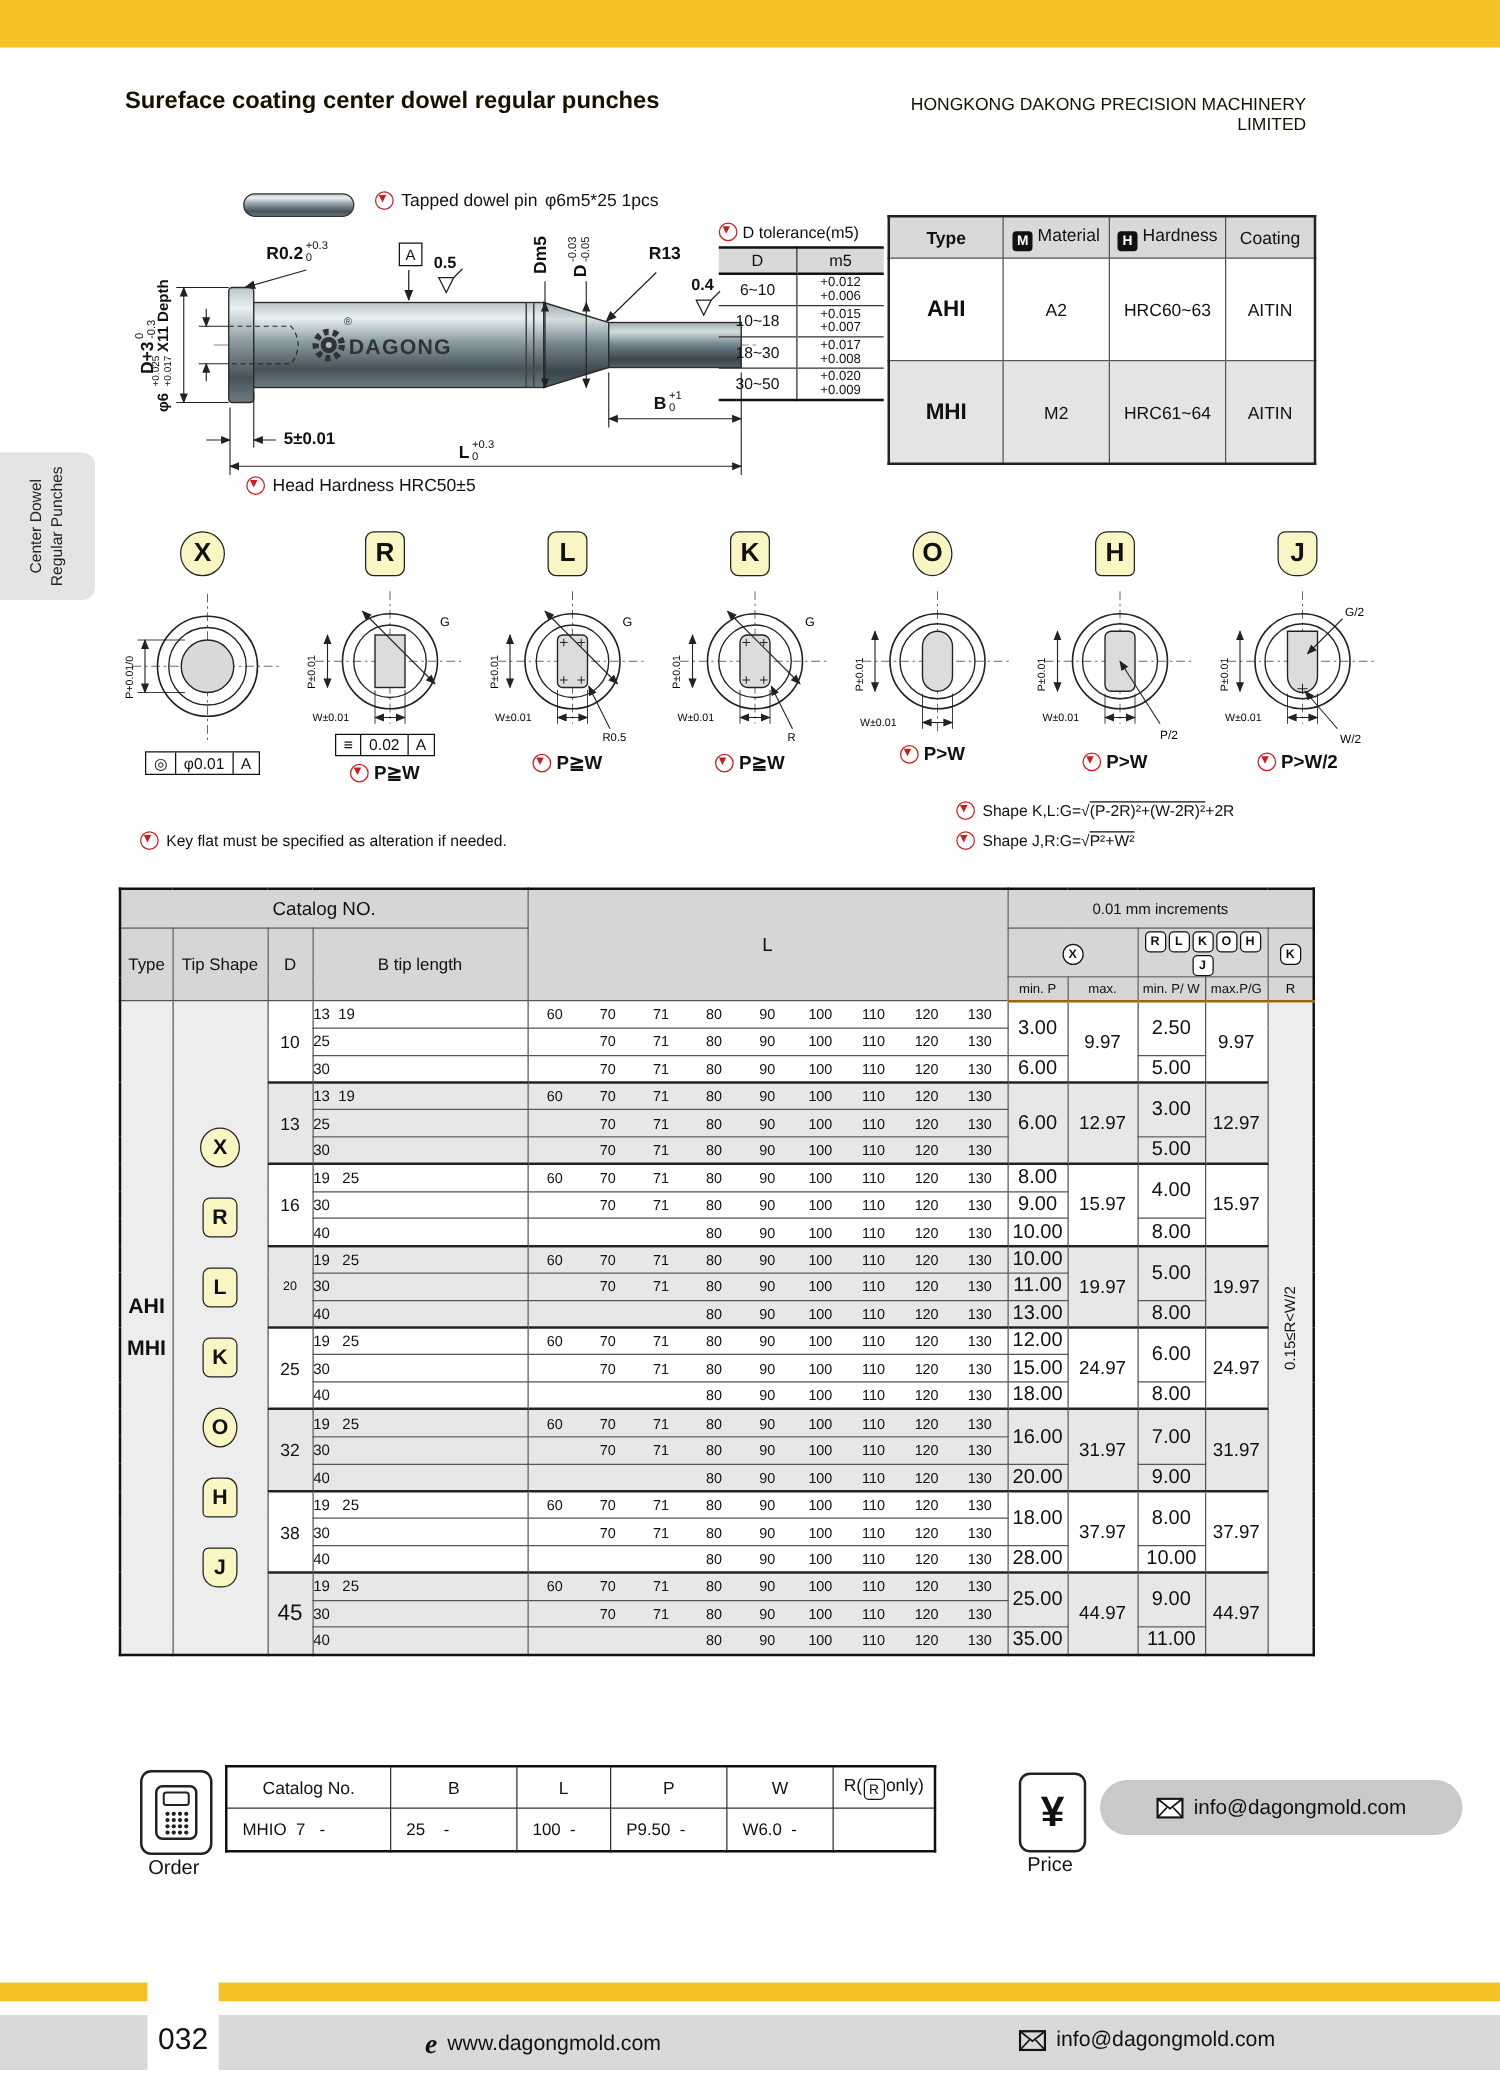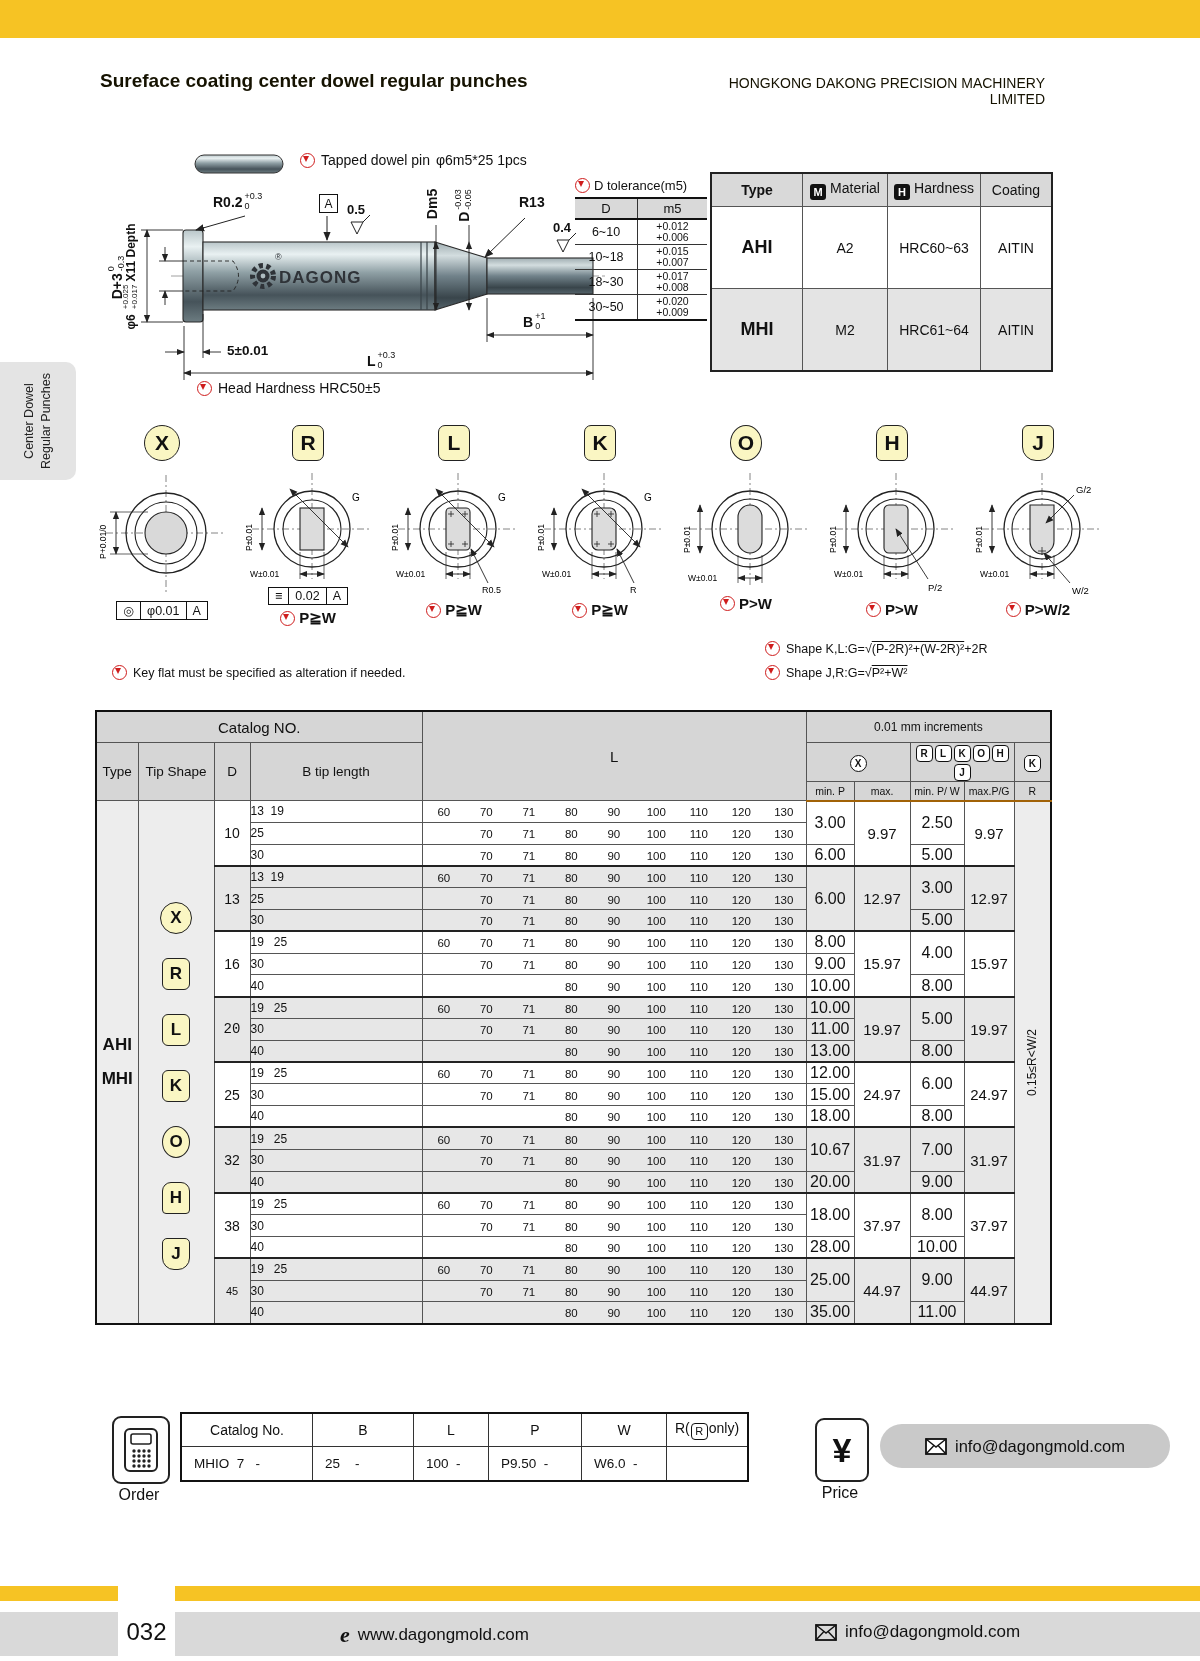--- a/index.html
+++ b/index.html
@@ -654,21 +654,21 @@
             <td class="lrow"><span class="lspan"></span><span class="lspan">70</span><span class="lspan">71</span><span class="lspan">80</span><span class="lspan">90</span><span class="lspan">100</span><span class="lspan">110</span><span class="lspan">120</span><span class="lspan">130</span></td>
             <td class="minv" rowspan="1">9.00</td>
           </tr>
           <tr style="height: 21.8px;">
             <td class="bcell bp4">40</td>
             <td class="lrow"><span class="lspan"></span><span class="lspan"></span><span class="lspan"></span><span class="lspan">80</span><span class="lspan">90</span><span class="lspan">100</span><span class="lspan">110</span><span class="lspan">120</span><span class="lspan">130</span></td>
             <td class="minv" rowspan="1">10.00</td>
             <td class="minv" rowspan="1">8.00</td>
           </tr>
           <tr style="height: 21.8px;">
-            <td class="sh gt" rowspan="3" style="font-size: 14px; font-family: Liberation Mono, monospace;">20</td>
+            <td class="sh gt" rowspan="3" style="font-size: 10px;">20</td>
             <td class="bcell bp1 sh gt">19   25</td>
             <td class="lrow sh gt"><span class="lspan">60</span><span class="lspan">70</span><span class="lspan">71</span><span class="lspan">80</span><span class="lspan">90</span><span class="lspan">100</span><span class="lspan">110</span><span class="lspan">120</span><span class="lspan">130</span></td>
             <td class="minv sh gt" rowspan="1">10.00</td>
             <td class="maxv sh gt" rowspan="3">19.97</td>
             <td class="minv sh gt" rowspan="2">5.00</td>
             <td class="maxv sh gt" rowspan="3">19.97</td>
           </tr>
           <tr style="height: 21.8px;">
             <td class="bcell bp3 sh">30</td>
             <td class="lrow sh"><span class="lspan"></span><span class="lspan">70</span><span class="lspan">71</span><span class="lspan">80</span><span class="lspan">90</span><span class="lspan">100</span><span class="lspan">110</span><span class="lspan">120</span><span class="lspan">130</span></td>
@@ -697,21 +697,21 @@
           <tr style="height: 21.8px;">
             <td class="bcell bp4">40</td>
             <td class="lrow"><span class="lspan"></span><span class="lspan"></span><span class="lspan"></span><span class="lspan">80</span><span class="lspan">90</span><span class="lspan">100</span><span class="lspan">110</span><span class="lspan">120</span><span class="lspan">130</span></td>
             <td class="minv" rowspan="1">18.00</td>
             <td class="minv" rowspan="1">8.00</td>
           </tr>
           <tr style="height: 21.8px;">
             <td class="sh gt" rowspan="3" style="font-size: 14px;">32</td>
             <td class="bcell bp1 sh gt">19   25</td>
             <td class="lrow sh gt"><span class="lspan">60</span><span class="lspan">70</span><span class="lspan">71</span><span class="lspan">80</span><span class="lspan">90</span><span class="lspan">100</span><span class="lspan">110</span><span class="lspan">120</span><span class="lspan">130</span></td>
-            <td class="minv sh gt" rowspan="2">10.67</td>
+            <td class="minv sh gt" rowspan="2">16.00</td>
             <td class="maxv sh gt" rowspan="3">31.97</td>
             <td class="minv sh gt" rowspan="2">7.00</td>
             <td class="maxv sh gt" rowspan="3">31.97</td>
           </tr>
           <tr style="height: 21.8px;">
             <td class="bcell bp3 sh">30</td>
             <td class="lrow sh"><span class="lspan"></span><span class="lspan">70</span><span class="lspan">71</span><span class="lspan">80</span><span class="lspan">90</span><span class="lspan">100</span><span class="lspan">110</span><span class="lspan">120</span><span class="lspan">130</span></td>
           </tr>
           <tr style="height: 21.8px;">
             <td class="bcell bp4 sh">40</td>
@@ -732,21 +732,21 @@
             <td class="bcell bp3">30</td>
             <td class="lrow"><span class="lspan"></span><span class="lspan">70</span><span class="lspan">71</span><span class="lspan">80</span><span class="lspan">90</span><span class="lspan">100</span><span class="lspan">110</span><span class="lspan">120</span><span class="lspan">130</span></td>
           </tr>
           <tr style="height: 21.8px;">
             <td class="bcell bp4">40</td>
             <td class="lrow"><span class="lspan"></span><span class="lspan"></span><span class="lspan"></span><span class="lspan">80</span><span class="lspan">90</span><span class="lspan">100</span><span class="lspan">110</span><span class="lspan">120</span><span class="lspan">130</span></td>
             <td class="minv" rowspan="1">28.00</td>
             <td class="minv" rowspan="1">10.00</td>
           </tr>
           <tr style="height: 21.8px;">
-            <td class="sh gt" rowspan="3" style="font-size: 11px;">45</td>
+            <td class="sh gt" rowspan="3" style="font-size: 18px;">45</td>
             <td class="bcell bp1 sh gt">19   25</td>
             <td class="lrow sh gt"><span class="lspan">60</span><span class="lspan">70</span><span class="lspan">71</span><span class="lspan">80</span><span class="lspan">90</span><span class="lspan">100</span><span class="lspan">110</span><span class="lspan">120</span><span class="lspan">130</span></td>
             <td class="minv sh gt" rowspan="2">25.00</td>
             <td class="maxv sh gt" rowspan="3">44.97</td>
             <td class="minv sh gt" rowspan="2">9.00</td>
             <td class="maxv sh gt" rowspan="3">44.97</td>
           </tr>
           <tr style="height: 21.8px;">
             <td class="bcell bp3 sh">30</td>
             <td class="lrow sh"><span class="lspan"></span><span class="lspan">70</span><span class="lspan">71</span><span class="lspan">80</span><span class="lspan">90</span><span class="lspan">100</span><span class="lspan">110</span><span class="lspan">120</span><span class="lspan">130</span></td>

